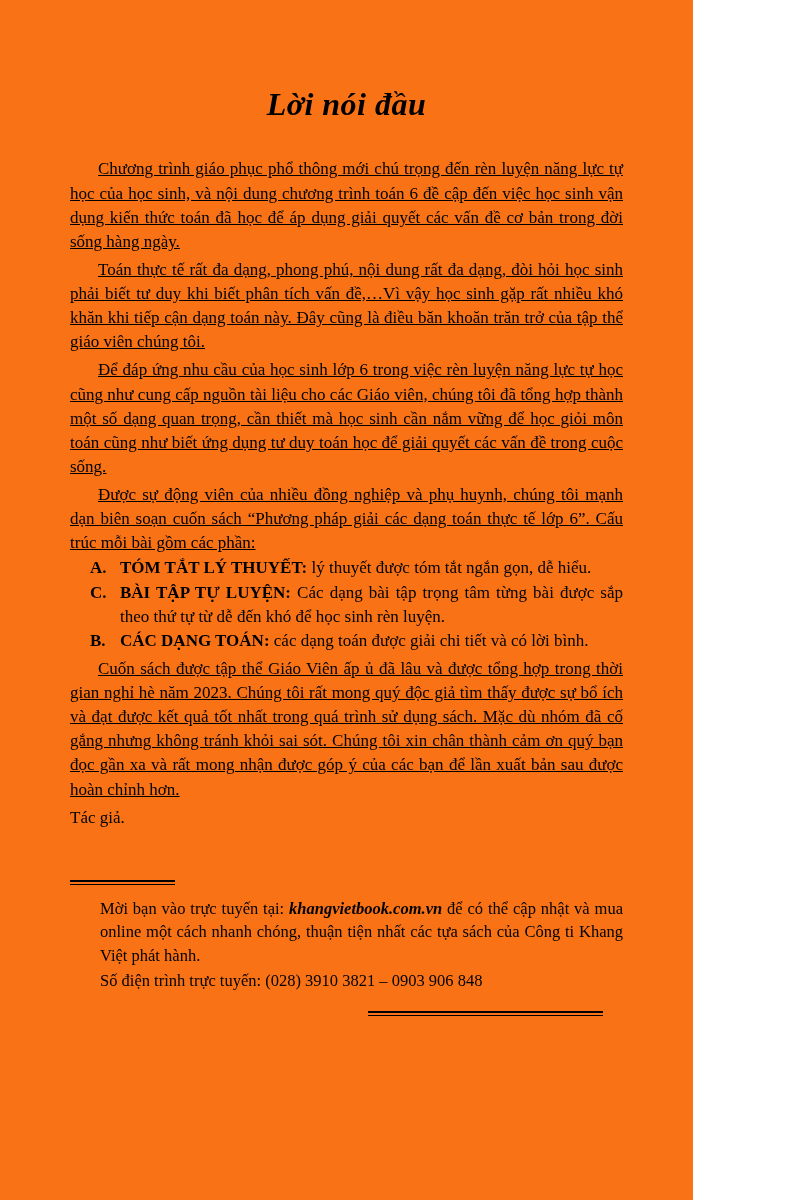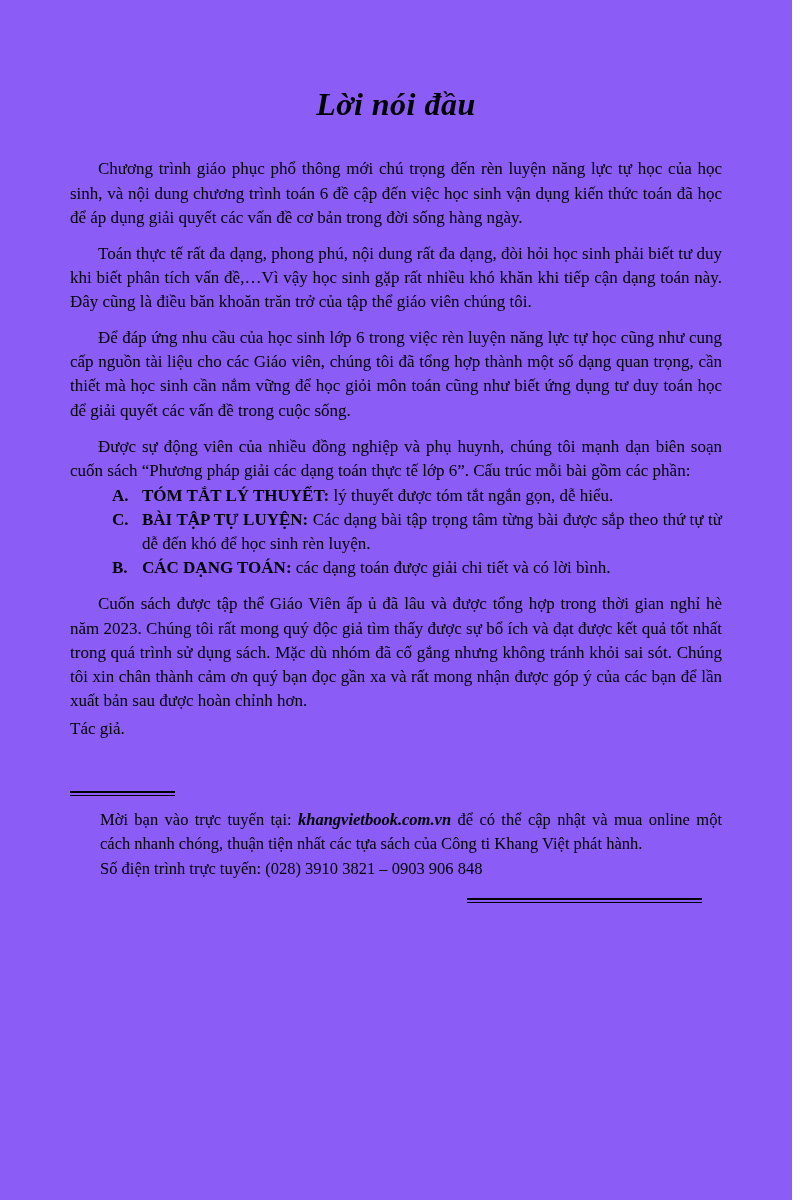--- a/index.html
+++ b/index.html
@@ -1,43 +1,44 @@
 <!DOCTYPE html>
 <html><head>
 <meta charset="utf-8">
 <style>
   html, body { margin: 0; padding: 0; background: #ffffff; }
   .page {
     position: relative;
-    width: 792px;
+    width: 693px;
     height: 1200px;
     box-sizing: border-box;
     padding: 82px 70px 40px 70px;
-    background: #8b5cf6;
+    background: #f97316;
     color: #000000;
     font-family: "Liberation Serif", "DejaVu Serif", serif;
     font-size: 17px;
     line-height: 1.42;
   }
   .title {
     margin: 0 0 30px 0;
     text-align: center;
     font-size: 32px;
     font-weight: bold;
     font-style: italic;
     letter-spacing: 0.5px;
   }
   p.para {
-    margin: 12px 0 1px 0;
+    margin: 4px 0 1px 0;
     text-align: justify;
     text-indent: 28px;
+    text-decoration: underline;
   }
   .book-list { margin: 0 0 1px 0; }
   .list-item {
-    margin-left: 42px;
+    margin-left: 20px;
     padding-left: 30px;
     text-indent: -30px;
     text-align: justify;
   }
   .list-label {
     display: inline-block;
     width: 30px;
     text-indent: 0;
     font-weight: bold;
   }

